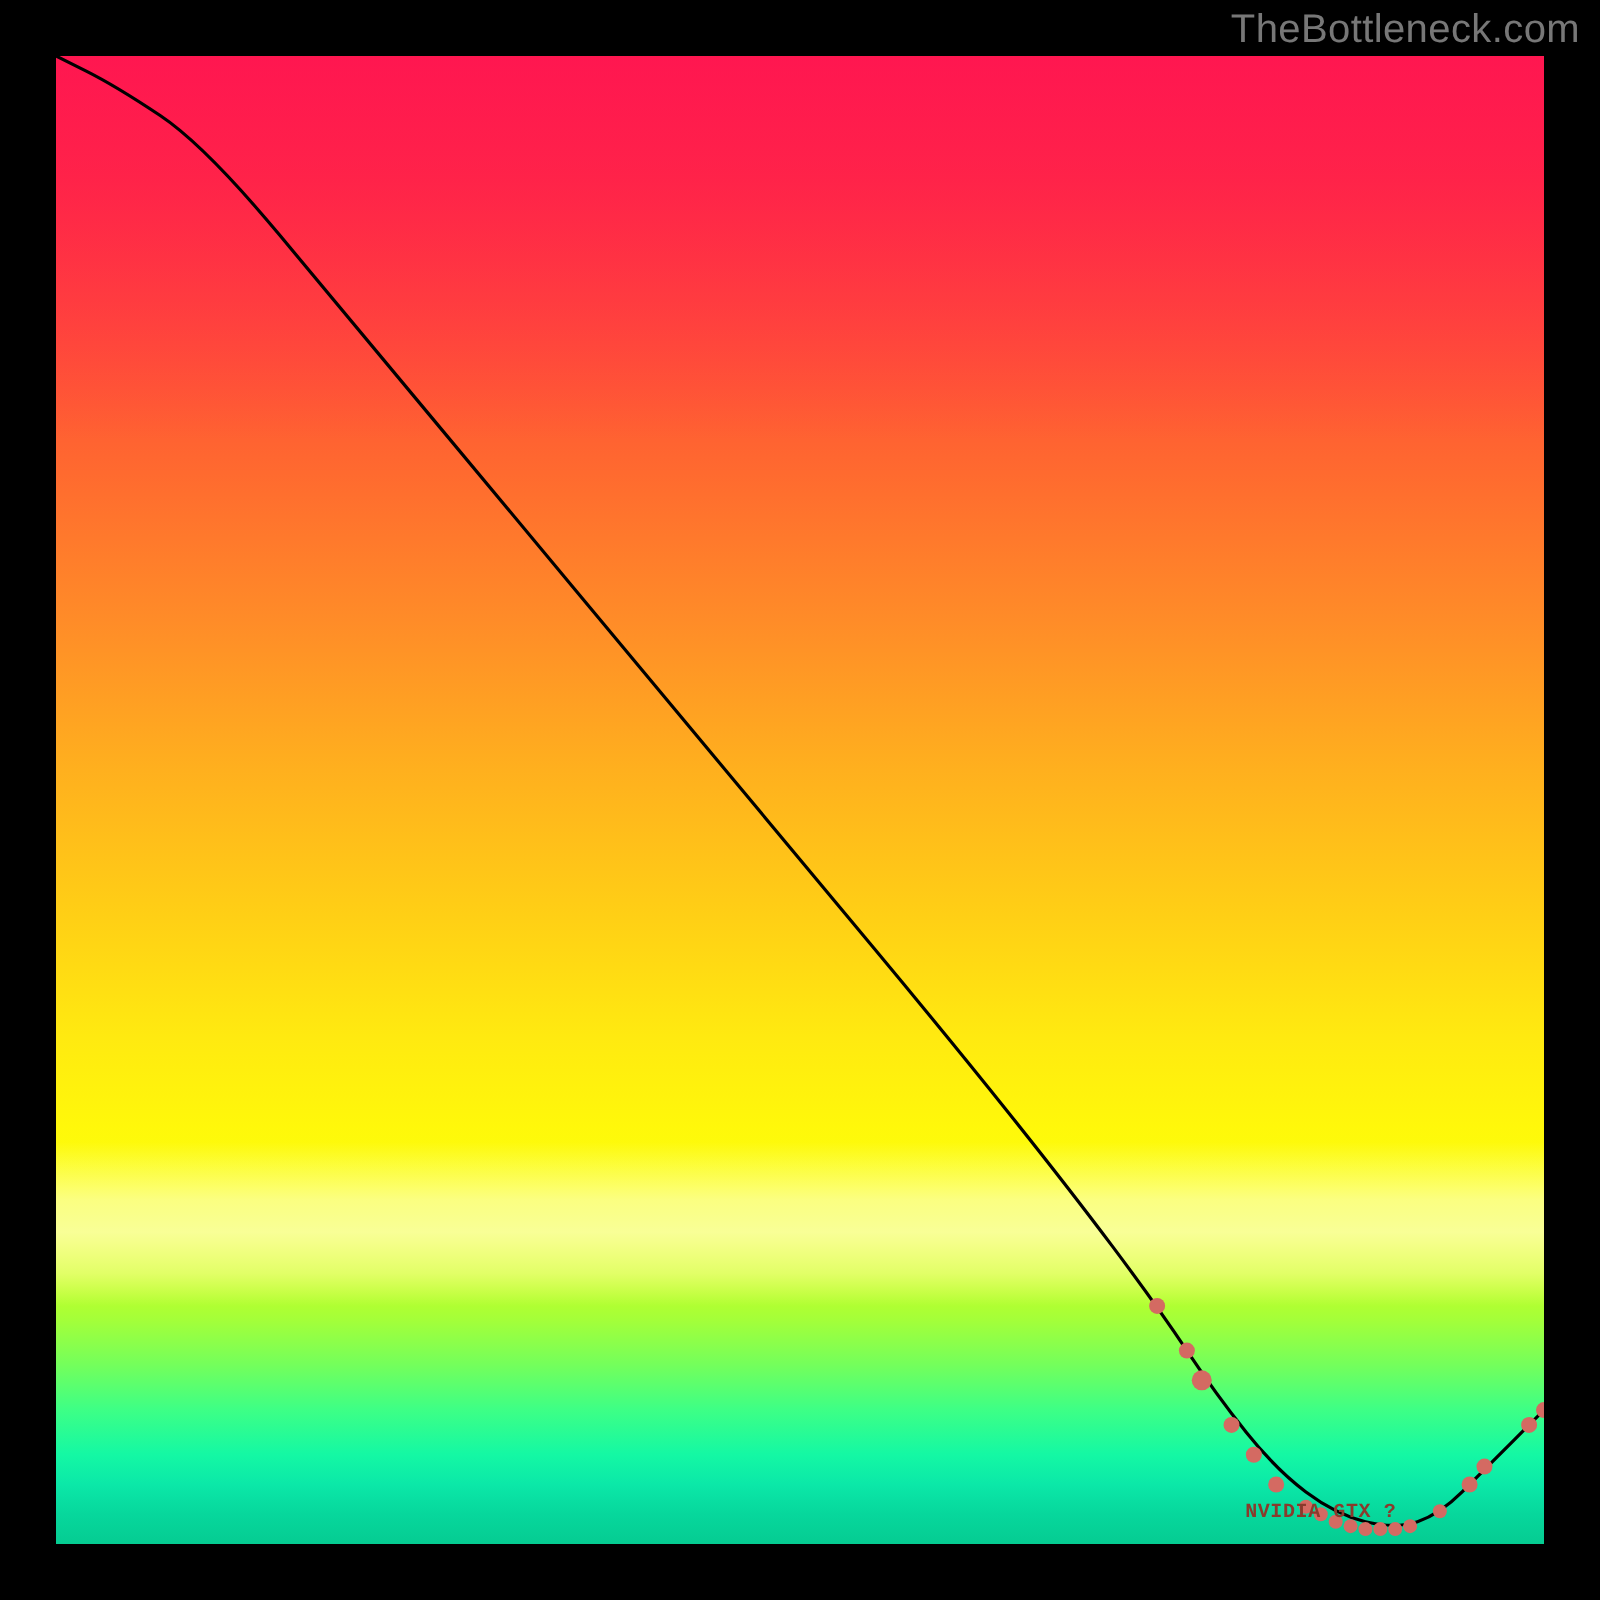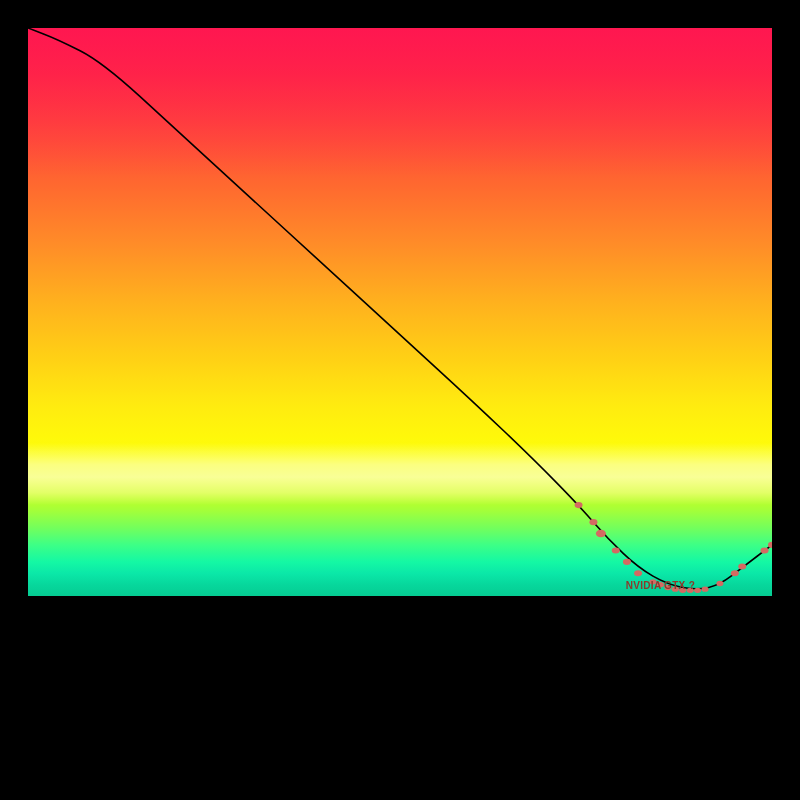--- a/index.html
+++ b/index.html
@@ -25,21 +25,22 @@
     font-size: 20px;
     font-weight: 500;
     letter-spacing: 0.2px;
     z-index: 5;
   }
   .plot {
     position: absolute;
     left: 28px;
     top: 28px;
     width: 744px;
-    height: 568px;
+    height: 744px;
+    font-family: Liberation Mono, monospace;
   }
   .grad {
     position: absolute;
     inset: 0;
   }
   
   .grad-base {
     position: absolute;
     inset: 0;
     background: linear-gradient(to bottom,
@@ -98,20 +99,21 @@
     letter-spacing: 0.3px;
     white-space: nowrap;
     transform: translate(-50%, -50%);
   }
 </style>
 </head>
 <body>
 
 <div class="stage">
 
+  <div class="watermark">TheBottleneck.com</div>
 
   <div class="plot">
     <div class="grad">
       <div class="grad-base"></div>
       <div class="grad-top-red"></div>
       <div class="grad-bottom-yellowband"></div>
     </div>
 
     <svg class="curve" viewBox="0 0 100 100" preserveAspectRatio="none">
       <path id="curve-path" fill="none" stroke="#000000" stroke-width="1.6" stroke-linecap="round" stroke-linejoin="round" vector-effect="non-scaling-stroke" d="M 0 0 Q 0 0 2 1 Q 4 2 7 4 Q 10 6 15 12 Q 20 18 25 24 Q 30 30 35 36 Q 40 42 45 48 Q 50 54 55 60 Q 60 66 64 71 Q 68 76 71 80 Q 74 84 76 87 Q 78 90 80 92.5 Q 82 95 84 96.5 Q 86 98 88 98.5 Q 90 99 91.5 98.5 Q 93 98 94.5 96.5 Q 96 95 98 93 T 100 91"></path>

